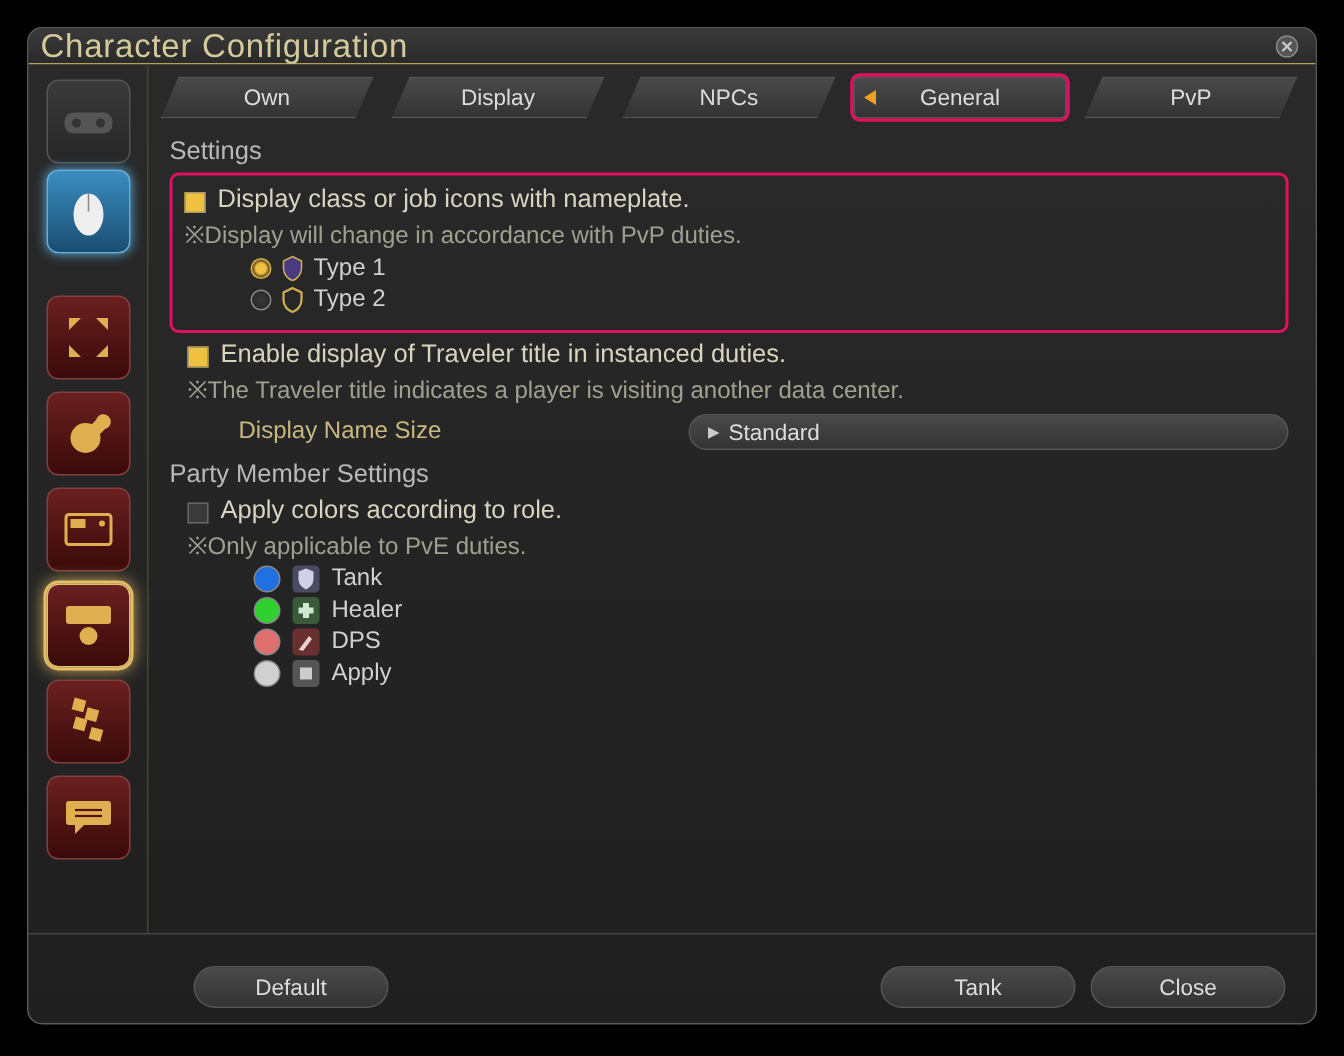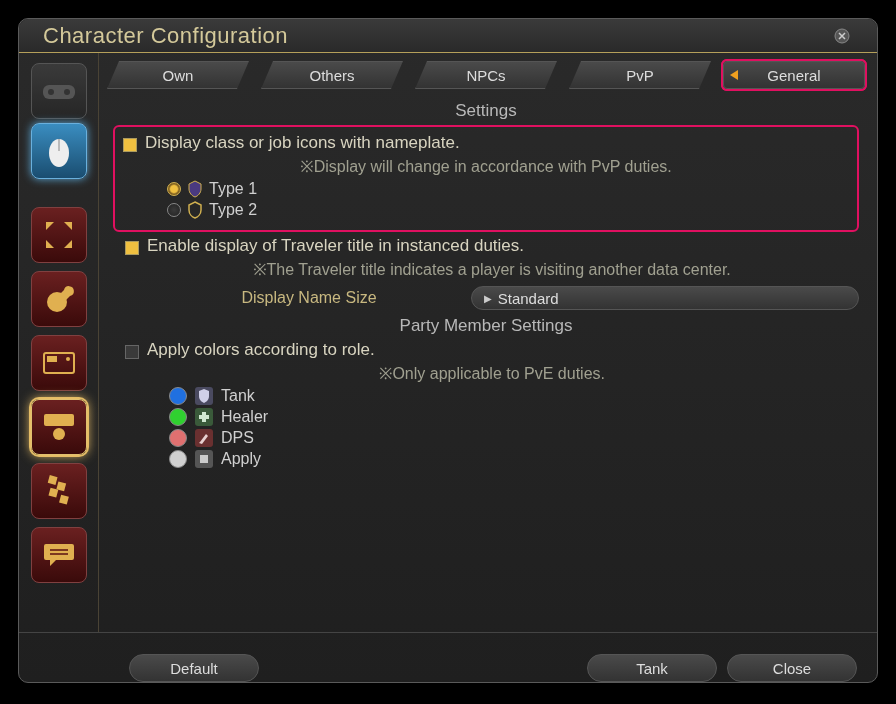--- a/index.html
+++ b/index.html
@@ -16,24 +16,24 @@
     left: 18px;
     top: 18px;
     width: 860px;
     height: 665px;
     background: linear-gradient(#2a2a2a, #1f1f1f);
     border: 1px solid #5a5a5a;
     border-radius: 10px;
     box-shadow: 0 0 0 1px #000;
   }
   .titlebar {
-    height: 34px;
+    height: 24px;
     display: flex;
     align-items: center;
-    padding: 0 24px;
+    padding: 0 8px;
     border-bottom: 1px solid #b5a05a;
     background: linear-gradient(#3a3a3a, #2a2a2a);
     border-radius: 10px 10px 0 0;
   }
   .titlebar-title {
     font-size: 22px;
     color: #d4c99a;
     font-weight: normal;
     font-family: "Trebuchet MS", sans-serif;
     letter-spacing: 0.5px;
@@ -117,21 +117,20 @@
     left: 6px;
     width: 0; height: 0;
     border-top: 5px solid transparent;
     border-bottom: 5px solid transparent;
     border-right: 8px solid #f0a020;
   }
   .content {
     flex: 1;
     overflow: auto;
     padding: 4px 6px;
-    text-align: center;
   }
   .section-title {
     color: #b8b8b8;
     font-size: 17px;
     margin: 2px 0 4px 0;
   }
   .highlight-box {
     border: 2px solid #e01060;
     border-radius: 6px;
     padding: 4px 8px 8px 8px;
@@ -181,21 +180,20 @@
   .shield-ico {
     width: 16px; height: 18px;
     display: inline-flex; align-items: center; justify-content: center;
     flex-shrink: 0;
   }
   .block { margin: 4px 0 6px 0; padding-left: 12px; }
   .dropdown-row {
     display: flex;
     align-items: center;
     margin: 6px 0 6px 34px;
-    gap: 12px;
   }
   .dd-label { color: #c8b880; font-size: 16px; flex: 0 0 300px; }
   .dropdown {
     flex: 1;
     height: 24px;
     background: linear-gradient(#4a4a4a,#333);
     border: 1px solid #555;
     border-radius: 12px;
     color: #ddd;
     display: flex; align-items: center;
@@ -318,30 +316,30 @@
           </svg>
       </div>
     </div>
 
     <div class="main">
       <div class="tabs">
         <div class="tab">
             <span>Own</span>
           </div>
         <div class="tab">
-            <span>Others</span>
+            <span>Display</span>
           </div>
         <div class="tab">
             <span>NPCs</span>
           </div>
+        <div class="tab active">
+            <span>General</span>
+          </div>
         <div class="tab">
             <span>PvP</span>
-          </div>
-        <div class="tab active">
-            <span>General</span>
           </div>
       </div>
 
       <div class="content">
         <div class="section-title">Settings</div>
 
         <div class="highlight-box">
           <div class="check-row">
             <div class="checkbox"></div>
             <div class="check-label">Display class or job icons with nameplate.</div>

